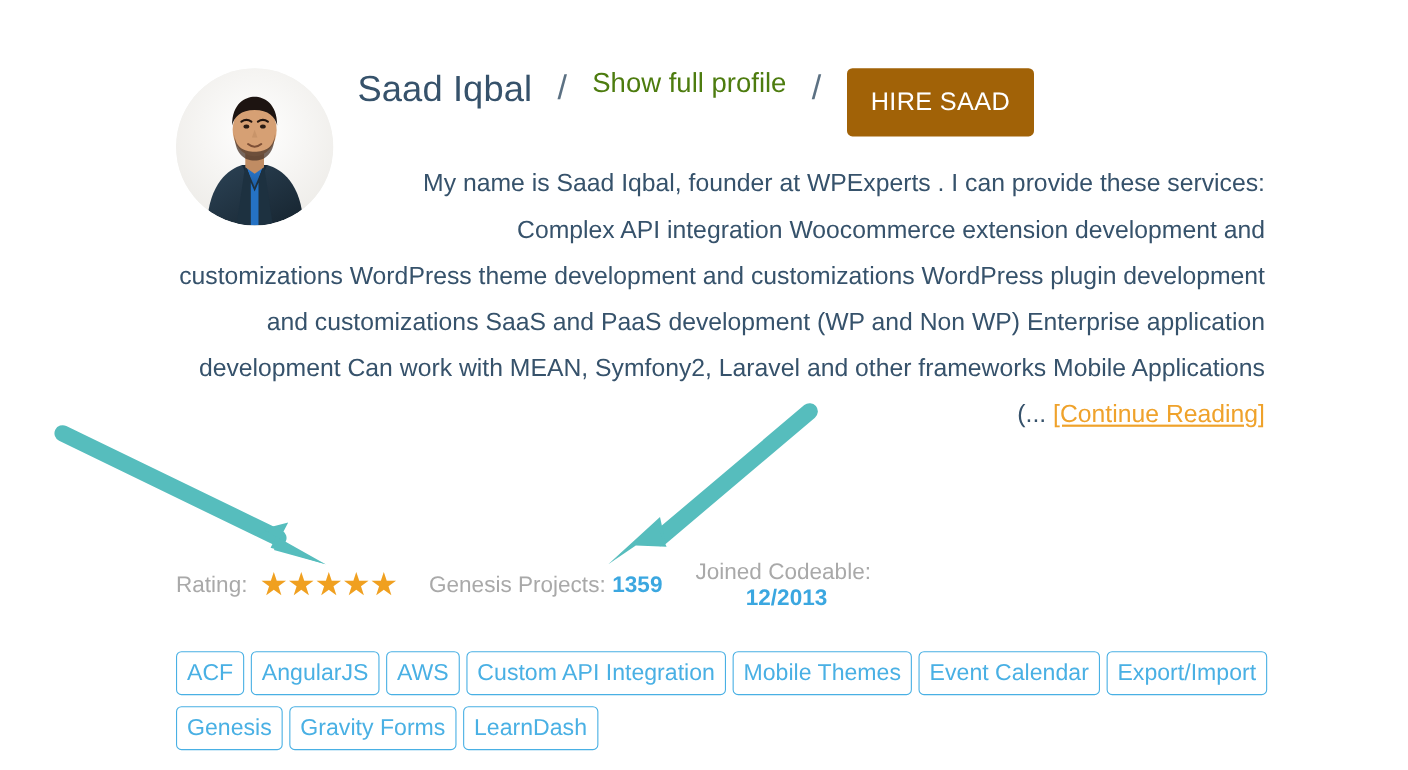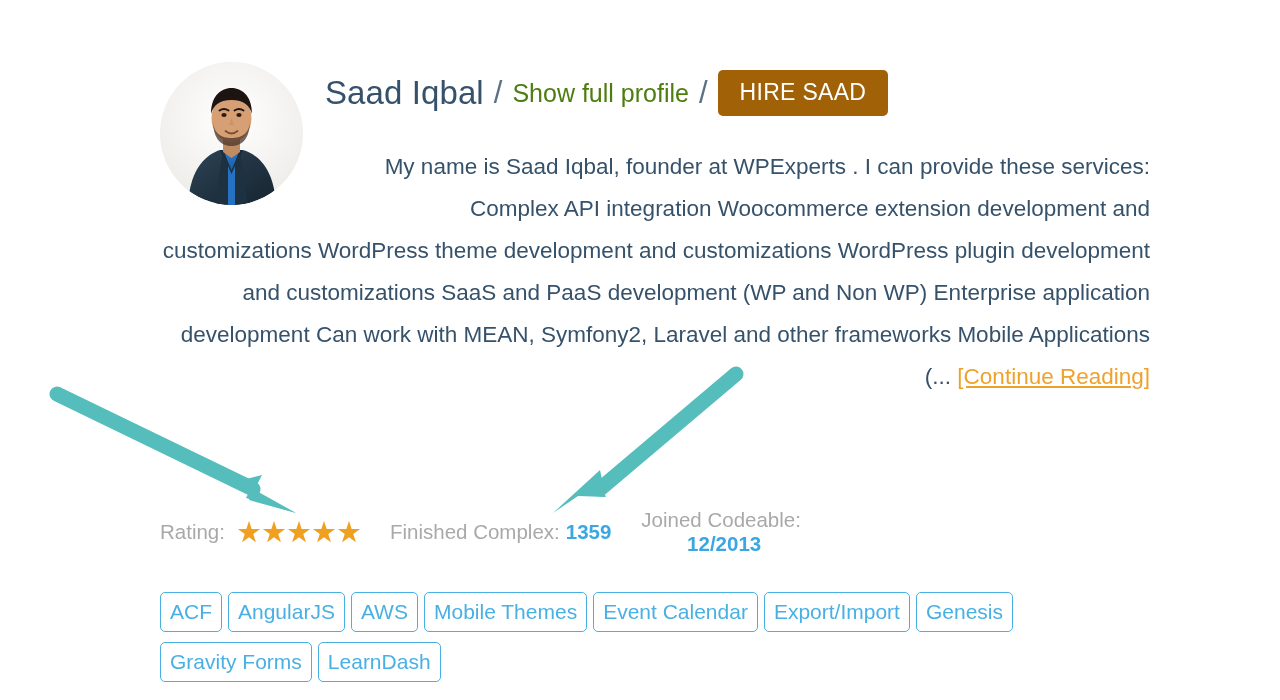--- a/index.html
+++ b/index.html
@@ -38,24 +38,23 @@
     border-radius: 50%;
     overflow: hidden;
     margin-right: 22px;
     background: #f3f3f1;
     position: relative;
   }
   .avatar svg { display: block; width: 143px; height: 143px; }
 
   .name-row {
     display: flex;
-    align-items: center;
     height: 62px;
     margin-left: 165px;
-    gap: 0;
+    gap: 13px;
   }
   .person-name {
     font-size: 33px;
     color: #36526b;
     letter-spacing: .1px;
     white-space: nowrap;
   }
   .slash {
     font-size: 31px;
     color: #5c7183;
@@ -239,33 +238,34 @@
       <span class="stat-label">Rating:</span>
       <span class="stars">
         <span class="star">★</span>
         <span class="star">★</span>
         <span class="star">★</span>
         <span class="star">★</span>
         <span class="star">★</span>
       </span>
     </div>
     <div class="stat-block gap-a">
-      <span class="stat-label">Finished Complex:</span>
+      <span class="stat-label">Genesis Projects:</span>
       <span class="stat-value">1359</span>
     </div>
     <div class="stat-block gap-b">
       <span class="stat-label">Joined Codeable:</span>
       <span class="stat-value">12/2013</span>
     </div>
   </div>
 
   <div class="tags">
     <span class="tag">ACF</span>
     <span class="tag">AngularJS</span>
     <span class="tag">AWS</span>
+    <span class="tag">Custom API Integration</span>
     <span class="tag">Mobile Themes</span>
     <span class="tag">Event Calendar</span>
     <span class="tag">Export/Import</span>
     <span class="tag">Genesis</span>
     <span class="tag">Gravity Forms</span>
     <span class="tag">LearnDash</span>
   </div>
 
   <svg class="annot-layer" viewBox="0 0 1280 700">
 

